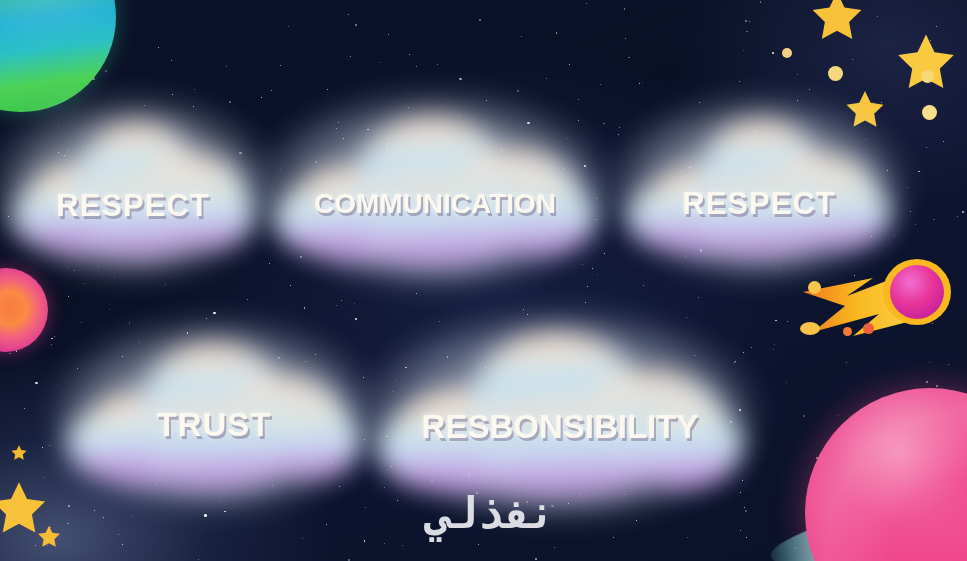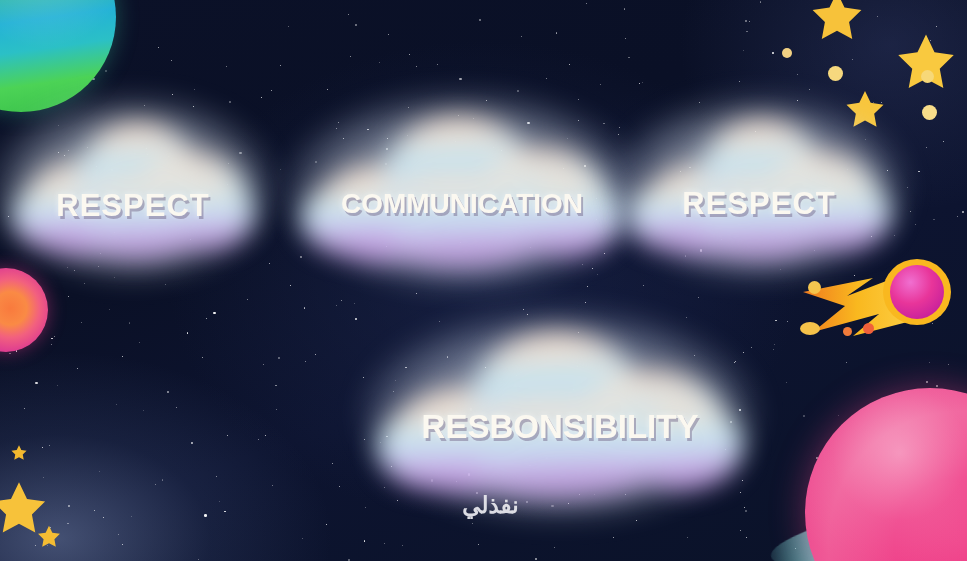--- a/index.html
+++ b/index.html
@@ -109,22 +109,22 @@
     white-space: nowrap;
   }
 
   
   .watermark {
     position:absolute; left:0; right:0; top:494px;
     text-align:center;
     pointer-events:none;
   }
   .watermark .ar {
-    font-family: Liberation Serif, serif;
-    font-size: 23px;
+    font-family: Liberation Mono, monospace;
+    font-size: 43px;
     font-weight: 700;
     color: #e6e6ec;
     letter-spacing: 1px;
     line-height: 1.05;
     opacity: 0.95;
     margin-left: 14px;
   }
   .watermark .latin {
     font-family: "Liberation Sans", sans-serif;
     font-size: 17px;
@@ -577,21 +577,21 @@
       <i style="left:6%;  top:34%; width:46%; height:60%;"></i>
       <i style="left:28%; top:8%;  width:48%; height:74%;"></i>
       <i style="left:50%; top:28%; width:46%; height:62%;"></i>
       <i style="left:20%; top:44%; width:62%; height:52%;"></i>
       <i style="left:2%;  top:48%; width:34%; height:42%;"></i>
       <i style="left:62%; top:46%; width:36%; height:44%;"></i>
     </div>
     <div class="label" style="top:76px; font-size:31px; letter-spacing:1px;">RESPECT</div>
   </div>
 
-  <div class="cloud" style="left:302px; top:108px; width:320px; height:162px;">
+  <div class="cloud" style="left:275px; top:108px; width:320px; height:162px;">
     <div class="halo"></div>
     <div class="blob">
       <i style="left:4%;  top:36%; width:42%; height:58%;"></i>
       <i style="left:26%; top:6%;  width:46%; height:72%;"></i>
       <i style="left:54%; top:26%; width:42%; height:62%;"></i>
       <i style="left:16%; top:42%; width:66%; height:54%;"></i>
       <i style="left:0%;  top:46%; width:32%; height:44%;"></i>
       <i style="left:66%; top:44%; width:34%; height:46%;"></i>
     </div>
     <div class="label" style="top:80px; font-size:28px; letter-spacing:0px;">COMMUNICATION</div>
@@ -603,20 +603,32 @@
       <i style="left:6%;  top:36%; width:44%; height:58%;"></i>
       <i style="left:28%; top:6%;  width:46%; height:74%;"></i>
       <i style="left:52%; top:28%; width:44%; height:62%;"></i>
       <i style="left:18%; top:44%; width:64%; height:52%;"></i>
       <i style="left:0%;  top:48%; width:32%; height:42%;"></i>
       <i style="left:66%; top:46%; width:34%; height:44%;"></i>
     </div>
     <div class="label" style="top:74px; font-size:31px; letter-spacing:1px;">RESPECT</div>
   </div>
 
+  <div class="cloud" style="left:68px; top:334px; width:292px; height:160px;">
+    <div class="halo"></div>
+    <div class="blob">
+      <i style="left:4%;  top:36%; width:44%; height:58%;"></i>
+      <i style="left:26%; top:6%;  width:48%; height:72%;"></i>
+      <i style="left:52%; top:26%; width:44%; height:62%;"></i>
+      <i style="left:16%; top:42%; width:66%; height:54%;"></i>
+      <i style="left:0%;  top:46%; width:32%; height:44%;"></i>
+      <i style="left:66%; top:44%; width:34%; height:46%;"></i>
+    </div>
+    <div class="label" style="top:72px; font-size:33px; letter-spacing:1px;">TRUST</div>
+  </div>
 
   <div class="cloud" style="left:378px; top:326px; width:364px; height:176px;">
     <div class="halo"></div>
     <div class="blob">
       <i style="left:3%;  top:36%; width:42%; height:58%;"></i>
       <i style="left:26%; top:4%;  width:46%; height:74%;"></i>
       <i style="left:54%; top:26%; width:42%; height:62%;"></i>
       <i style="left:14%; top:42%; width:70%; height:54%;"></i>
       <i style="left:0%;  top:46%; width:30%; height:46%;"></i>
       <i style="left:68%; top:44%; width:32%; height:48%;"></i>

